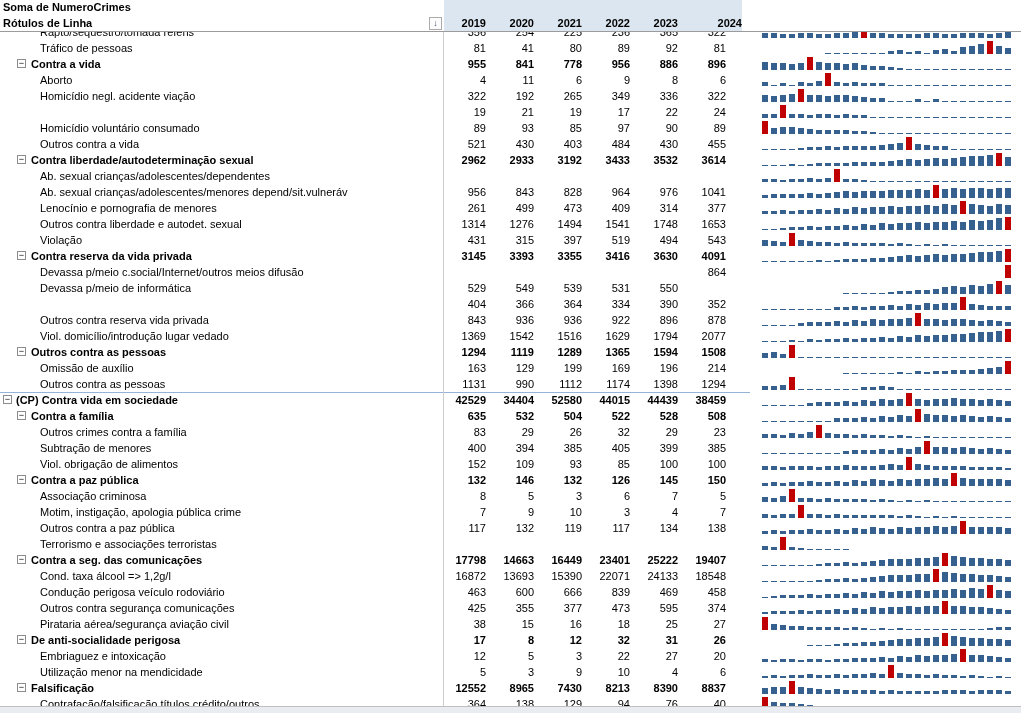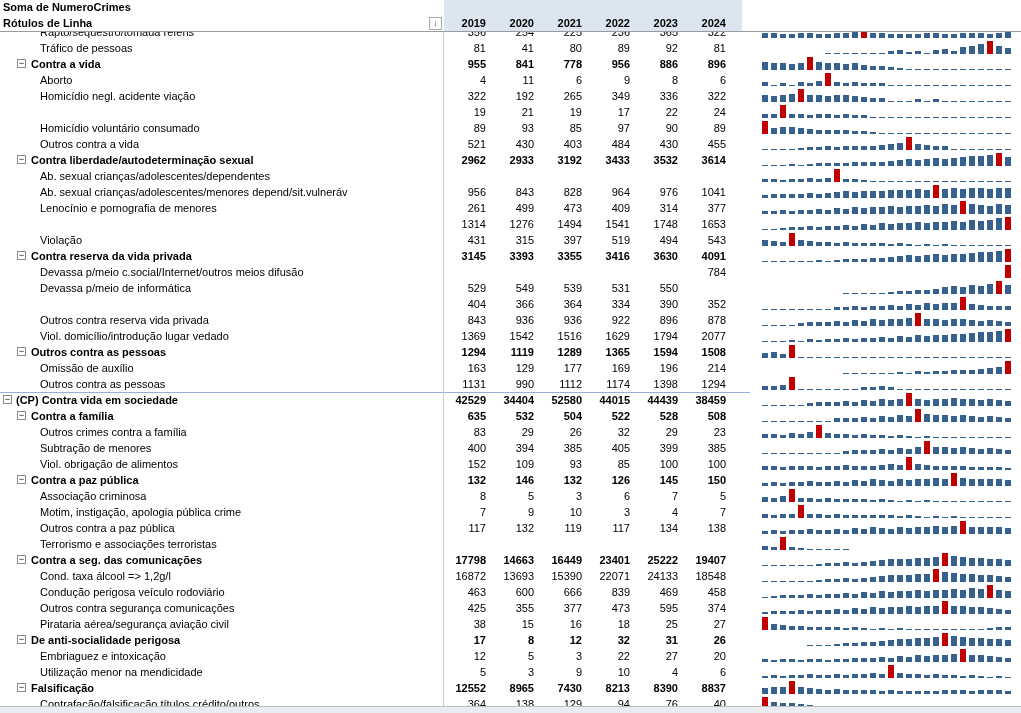--- a/index.html
+++ b/index.html
@@ -62,21 +62,21 @@
     <div id="rowhdr">Rótulos de Linha</div>
     <div id="filterbtn">
       <span>↓</span>
     </div>
 
   <div class="ycell c0" style="left: 440px;">2019</div>
       <div class="ycell c1" style="left: 488px;">2020</div>
       <div class="ycell c2" style="left: 536px;">2021</div>
       <div class="ycell c3" style="left: 584px;">2022</div>
       <div class="ycell c4" style="left: 632px;">2023</div>
-      <div class="ycell c5" style="left: 680px;">2024</div>
+      <div class="ycell c5" style="left: 696px;">2024</div>
     </div>
   <div id="header-line"></div>
 
   <div id="vline"></div>
 
   <div id="rows-clip">
     <div id="rows">
         <div class="row lv3">
           <div class="row-label pad3">Rapto/sequestro/tomada reféns</div>
           <div class="cell c0">356</div>
@@ -540,20 +540,21 @@
             <span class="bar" style="height: 9px; background: rgb(54, 96, 142);"></span>
             <span class="bar" style="height: 13px; background: rgb(192, 0, 0);"></span>
             <span class="bar" style="height: 10px; background: rgb(54, 96, 142);"></span>
             <span class="bar" style="height: 9px; background: rgb(54, 96, 142);"></span>
             <span class="bar" style="height: 8px; background: rgb(54, 96, 142);"></span>
             <span class="bar" style="height: 10px; background: rgb(54, 96, 142);"></span>
             <span class="bar" style="height: 9px; background: rgb(54, 96, 142);"></span>
           </div>
         </div>
         <div class="row lv3">
+          <div class="row-label pad3">Outros contra liberdade e autodet. sexual</div>
           <div class="cell c0">1314</div>
           <div class="cell c1">1276</div>
           <div class="cell c2">1494</div>
           <div class="cell c3">1541</div>
           <div class="cell c4">1748</div>
           <div class="cell c5">1653</div>
           <div class="spark">
             <span class="bar" style="height: 1px; background: rgb(54, 96, 142);"></span>
             <span class="bar" style="height: 1px; background: rgb(54, 96, 142);"></span>
             <span class="bar" style="height: 2px; background: rgb(54, 96, 142);"></span>
@@ -663,21 +664,21 @@
             <span class="bar" style="height: 13px; background: rgb(192, 0, 0);"></span>
           </div>
         </div>
         <div class="row lv3">
           <div class="row-label pad3">Devassa p/meio c.social/Internet/outros meios difusão</div>
           <div class="cell c0"></div>
           <div class="cell c1"></div>
           <div class="cell c2"></div>
           <div class="cell c3"></div>
           <div class="cell c4"></div>
-          <div class="cell c5">784</div>
+          <div class="cell c5">864</div>
           <div class="spark">
             <span class="bar" style="height: 0px;"></span>
             <span class="bar" style="height: 0px;"></span>
             <span class="bar" style="height: 0px;"></span>
             <span class="bar" style="height: 0px;"></span>
             <span class="bar" style="height: 0px;"></span>
             <span class="bar" style="height: 0px;"></span>
             <span class="bar" style="height: 0px;"></span>
             <span class="bar" style="height: 0px;"></span>
             <span class="bar" style="height: 0px;"></span>
@@ -894,21 +895,21 @@
             <span class="bar" style="height: 1px; background: rgb(54, 96, 142);"></span>
             <span class="bar" style="height: 1px; background: rgb(54, 96, 142);"></span>
             <span class="bar" style="height: 1px; background: rgb(54, 96, 142);"></span>
             <span class="bar" style="height: 1px; background: rgb(54, 96, 142);"></span>
           </div>
         </div>
         <div class="row lv3">
           <div class="row-label pad3">Omissão de auxílio</div>
           <div class="cell c0">163</div>
           <div class="cell c1">129</div>
-          <div class="cell c2">177</div>
+          <div class="cell c2">199</div>
           <div class="cell c3">169</div>
           <div class="cell c4">196</div>
           <div class="cell c5">214</div>
           <div class="spark">
             <span class="bar" style="height: 0px;"></span>
             <span class="bar" style="height: 0px;"></span>
             <span class="bar" style="height: 0px;"></span>
             <span class="bar" style="height: 0px;"></span>
             <span class="bar" style="height: 0px;"></span>
             <span class="bar" style="height: 0px;"></span>

